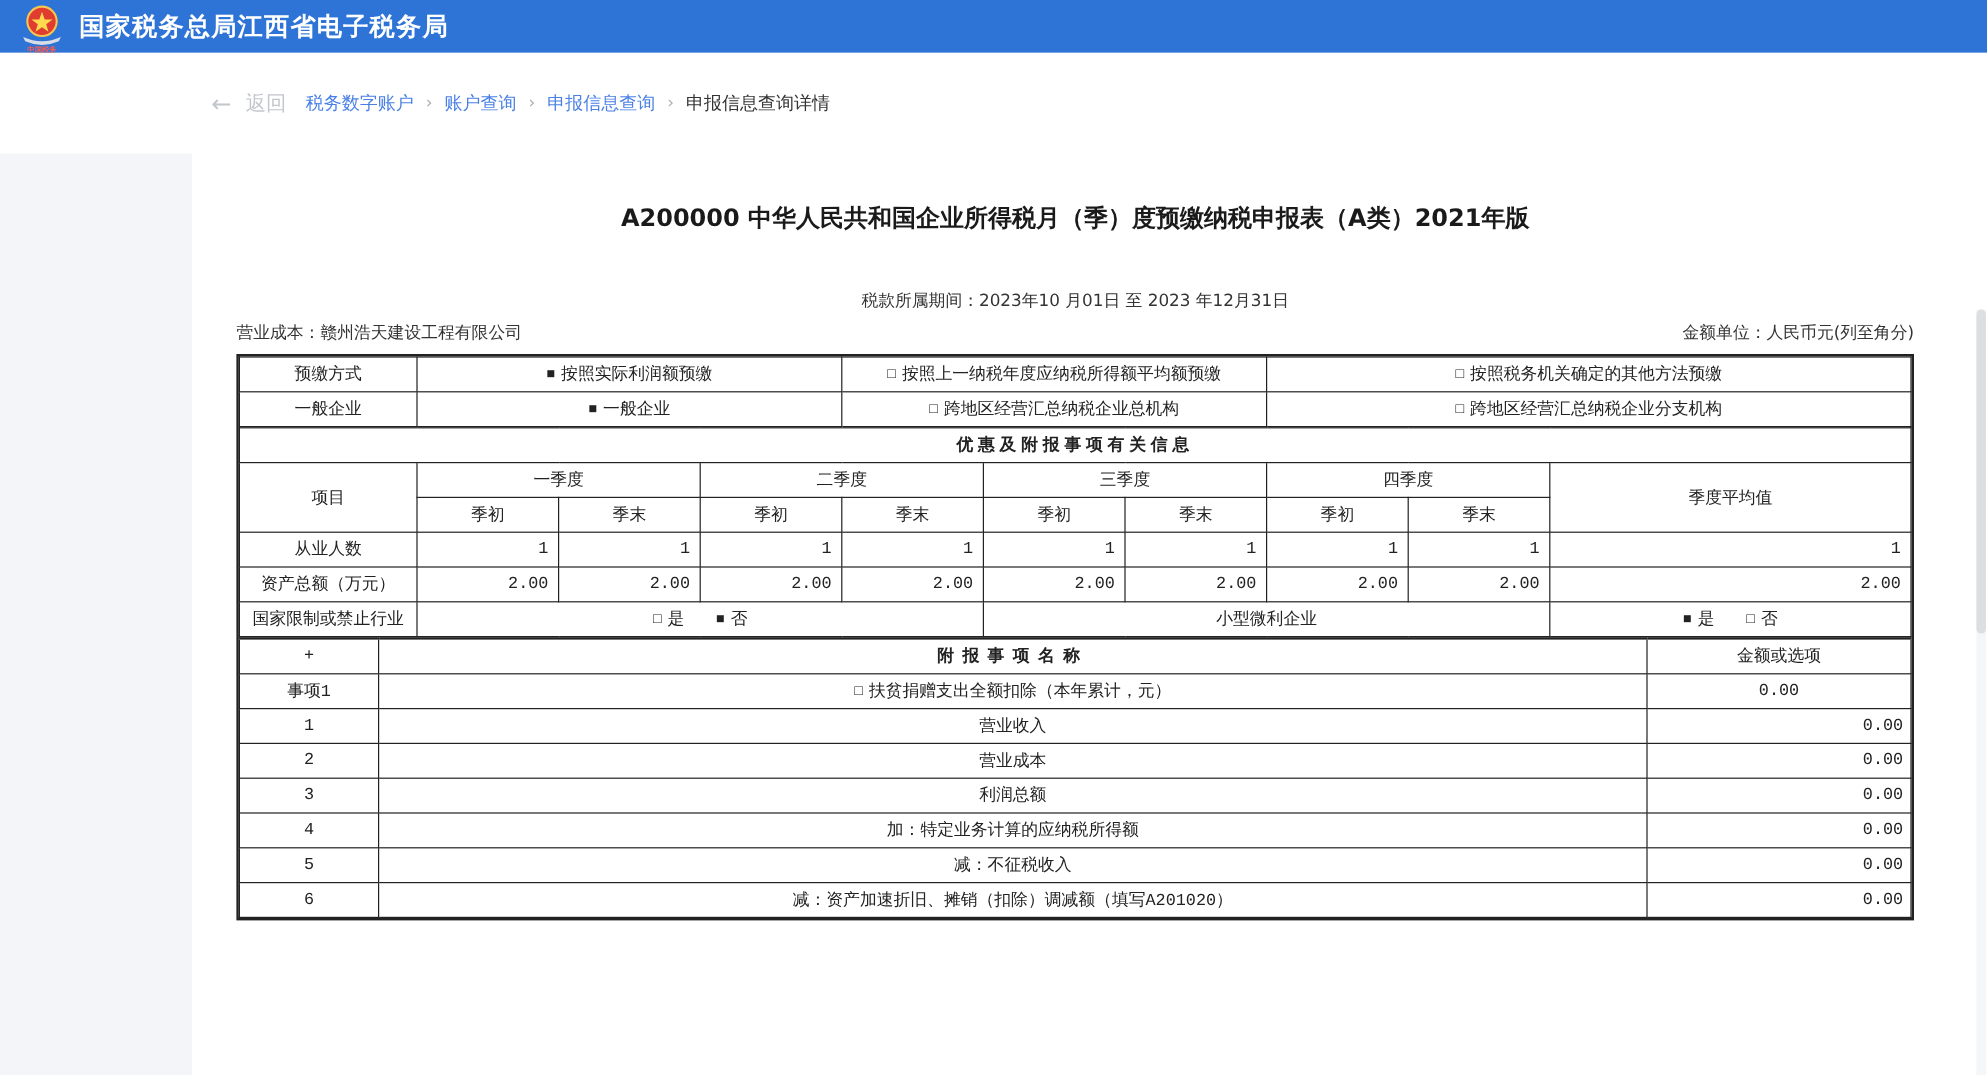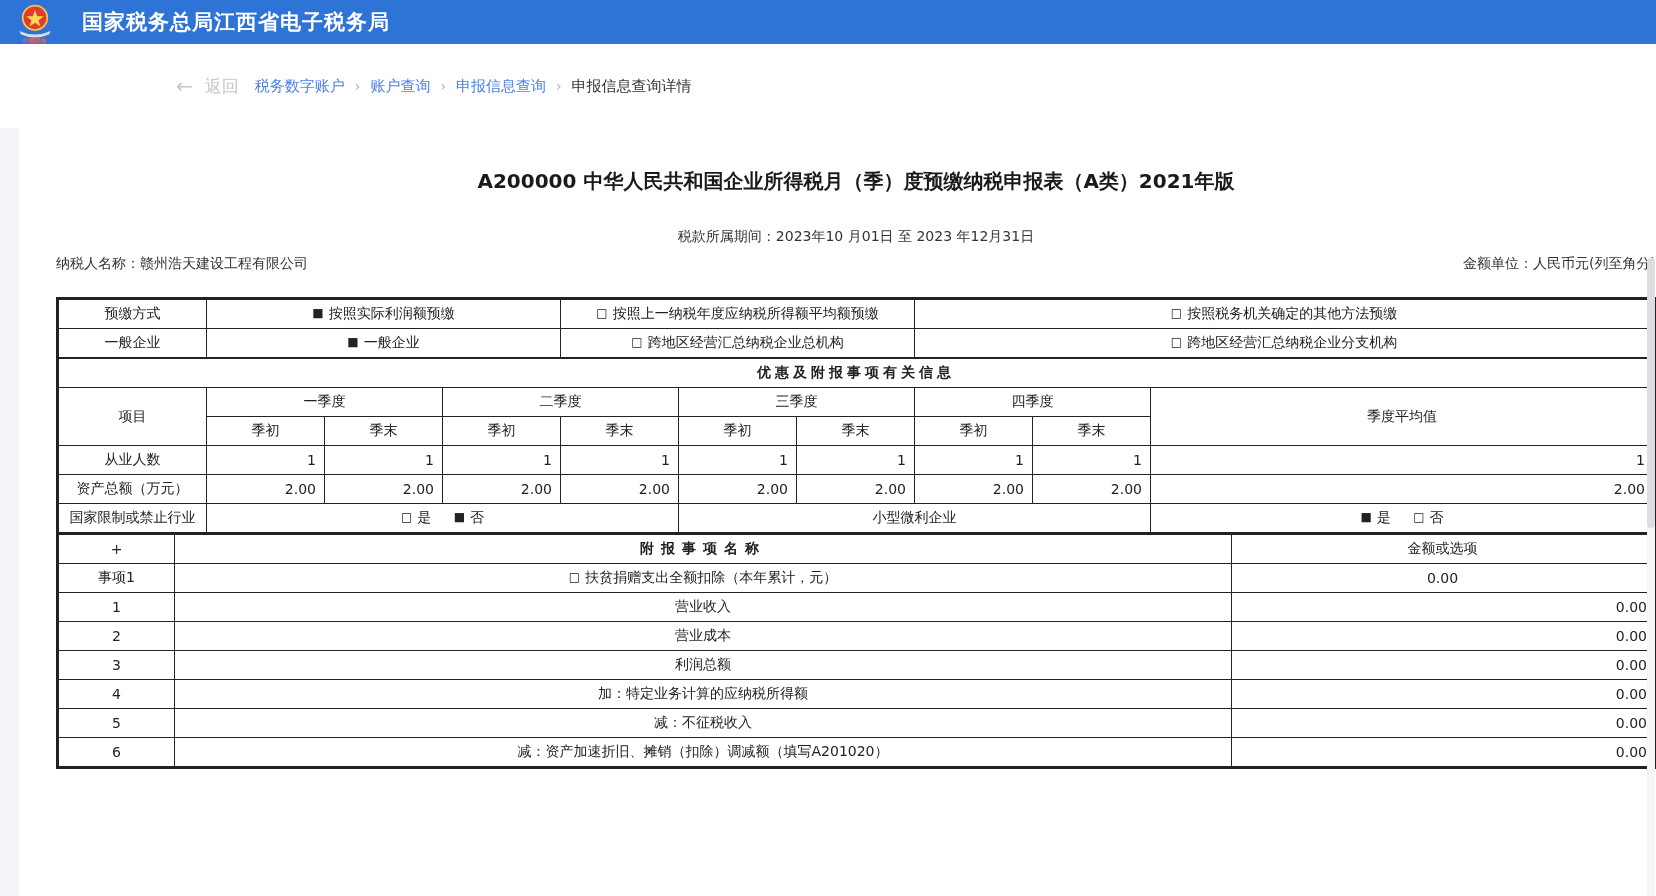--- a/index.html
+++ b/index.html
@@ -3,46 +3,46 @@
 <meta charset="utf-8">
 <style>
   * { margin:0; padding:0; box-sizing:border-box; }
   html,body { width:1656px; height:896px; overflow:hidden; background:#fff;
     font-family:"DejaVu Sans","Liberation Sans",sans-serif; color:#222; }
   .page { width:1656px; height:896px; overflow:hidden; position:relative; background:#fff; }
 
   
   .topbar { height:44px; background:#2e73d6; display:flex; align-items:center; padding-left:14px; }
   .logo { width:42px; height:42px; flex:0 0 auto; margin-top:2px; }
-  .topbar-title { color:#fff; font-size:21px; font-weight:bold; margin-left:26px; letter-spacing:1px; }
+  .topbar-title { color:#fff; font-size:21px; font-weight:bold; margin-left:10px; letter-spacing:1px; }
 
   
   .crumbbar { height:84px; background:#fff; display:flex; align-items:center; padding-left:176px; }
   .back { display:flex; align-items:center; color:#c3c6cc; cursor:pointer; }
   .back .arrow { font-size:20px; line-height:1; }
   .back .back-label { font-size:17px; margin-left:12px; }
   .crumbs { display:flex; align-items:center; margin-left:16px; font-size:15px; }
   .crumb-link { color:#4a80e5; cursor:pointer; }
   .crumb-sep { color:#aab0b8; margin:0 10px; font-size:14px; }
   .crumb-current { color:#333; }
 
   
   .bodywrap { display:flex; height:768px; }
   .side { width:160px; background:#f4f5f8; }
   .main { flex:1; background:#fff; position:relative; }
-  .content { margin-left:37px; width:1600px; }
+  .content { margin-left:37px; width:1398px; }
 
   .doc-title { text-align:center; padding-top:40px; font-size:20px; font-weight:bold; color:#1a1a1a; }
-  .doc-period { text-align:center; margin-top:33px; font-size:14px; color:#333; }
+  .doc-period { text-align:center; margin-top:47px; font-size:14px; color:#333; }
   .line-id { margin-top:15px; font-size:14px; color:#333; }
   .line-id .val { margin-left:8px; }
   .line-name { margin-top:9px; font-size:14px; color:#333; display:flex; justify-content:space-between; }
 
   
-  .tablewrap { margin-top:24px; border:2px solid #222; }
+  .tablewrap { margin-top:8px; border:2px solid #222;font-family:Liberation Mono, monospace; }
   table { border-collapse:collapse; width:100%; table-layout:fixed; }
   td { border:1px solid #222; font-size:14px; color:#222; height:29px; padding:0 6px;
        overflow:hidden; white-space:nowrap; }
   .c { text-align:center; } .l { text-align:center; } .r { text-align:right; }
   .b { font-weight:bold; }
   .sp4 { letter-spacing:4px; } .sp7 { letter-spacing:7px; }
   .tthick td { border-top:2px solid #222; }
   .box { font-size:12px; margin-right:5px; position:relative; top:-1px; }
   .box.ml { margin-left:18px; }
   .h56 td { height:56px; }
@@ -86,21 +86,21 @@
 
   <div class="bodywrap">
     <div class="side"></div>
     <div class="main">
       <div class="content">
 
         <div class="doc-title">A200000 中华人民共和国企业所得税月（季）度预缴纳税申报表（A类）2021年版</div>
         <div class="doc-period">税款所属期间：2023年10 月01日 至 2023 年12月31日</div>
 
         <div class="line-name">
-          <span><span>纳税人名称：</span><span>赣州浩天建设工程有限公司</span></span>
+          <span><span>营业成本：</span><span>赣州浩天建设工程有限公司</span></span>
           <span>金额单位：人民币元(列至角分)</span>
         </div>
 
         <div class="tablewrap">
 
           <table>
             <colgroup>
                 <col style="width:148px">
                 <col style="width:354px">
                 <col style="width:354px">

